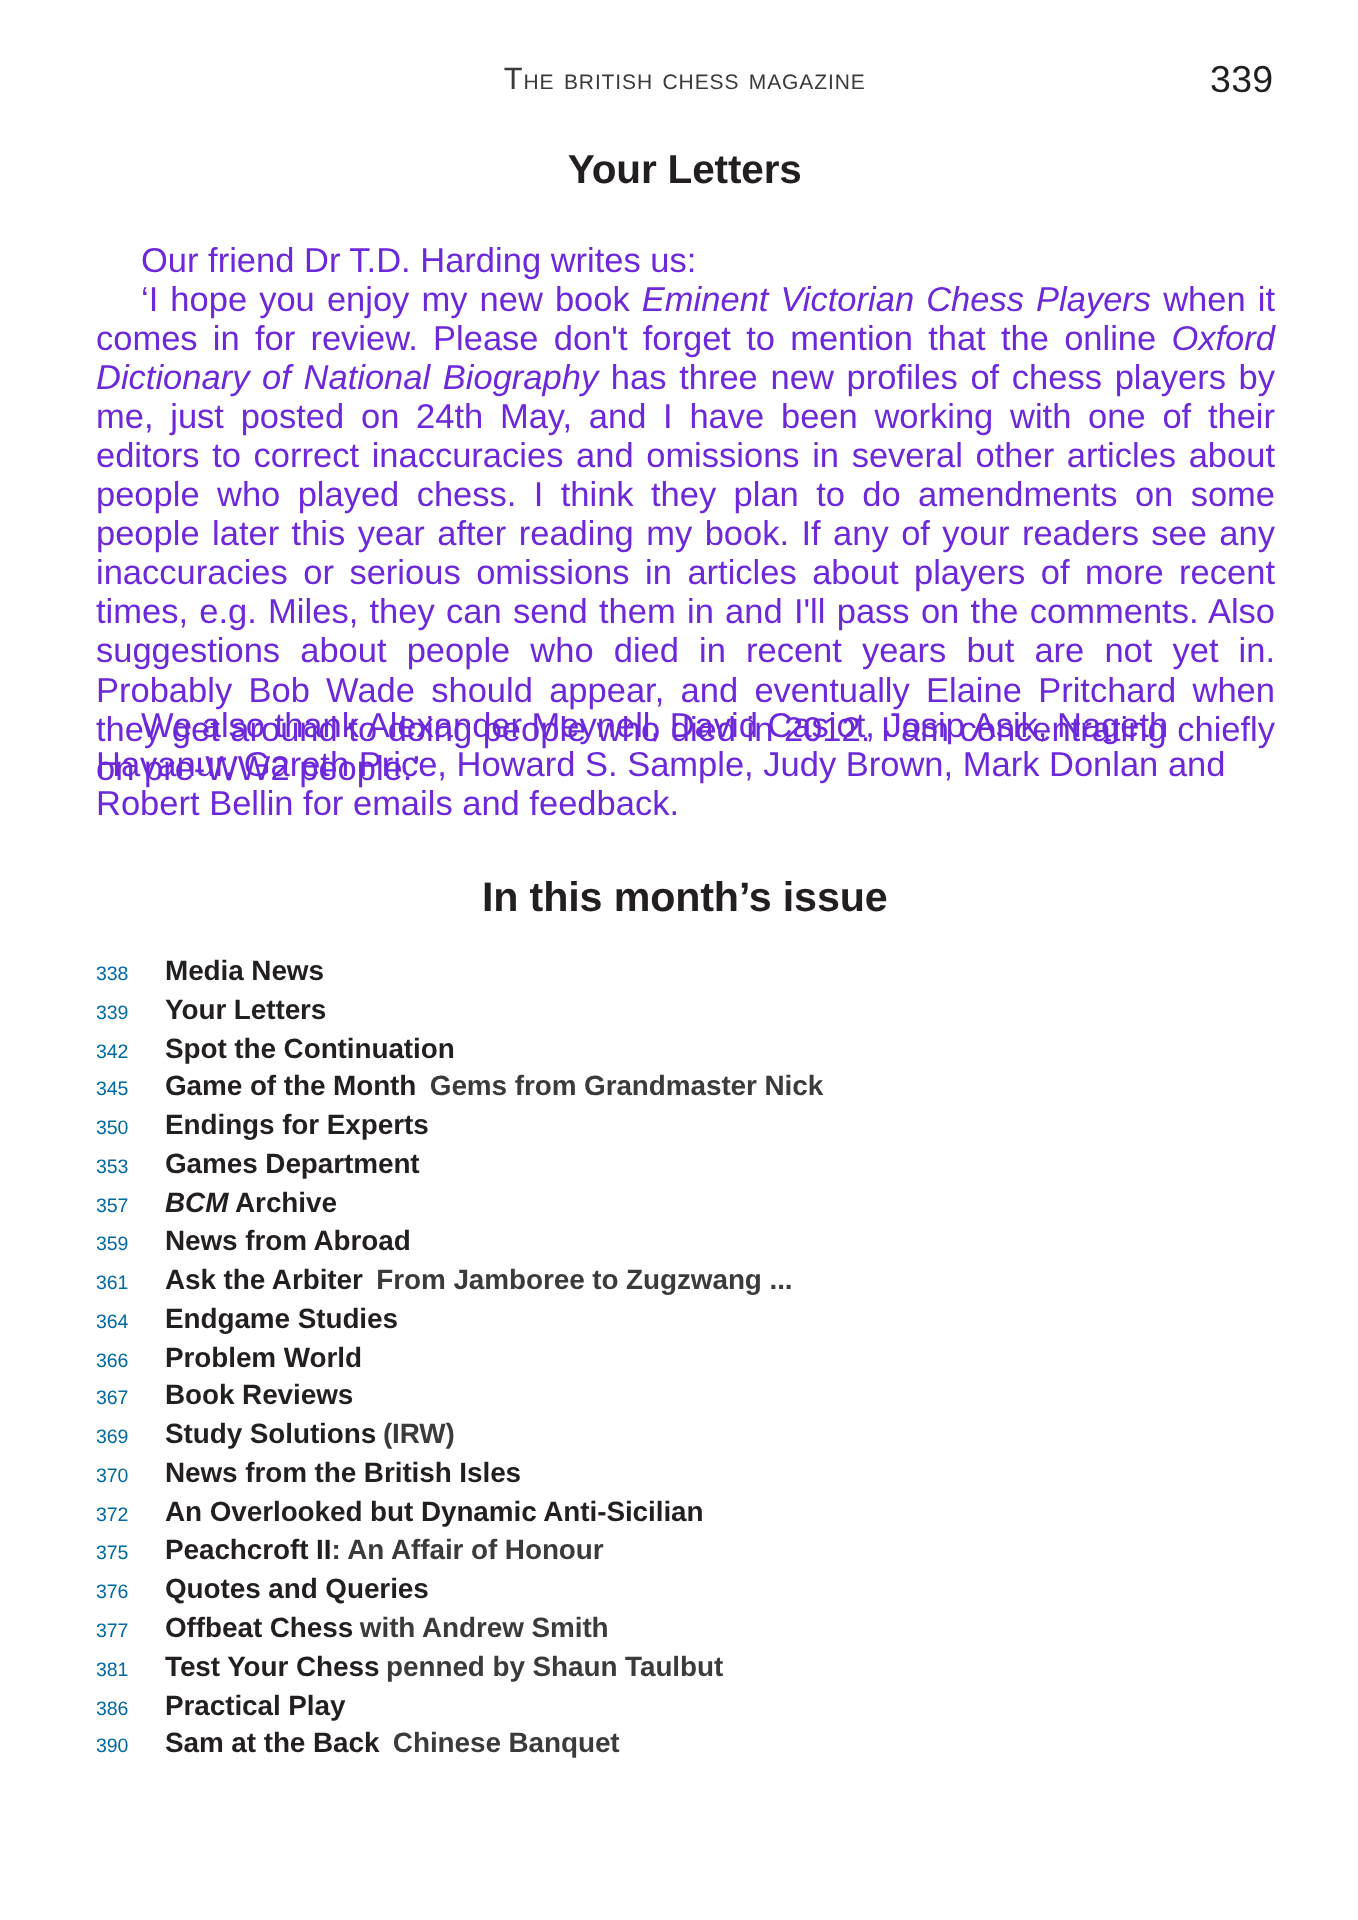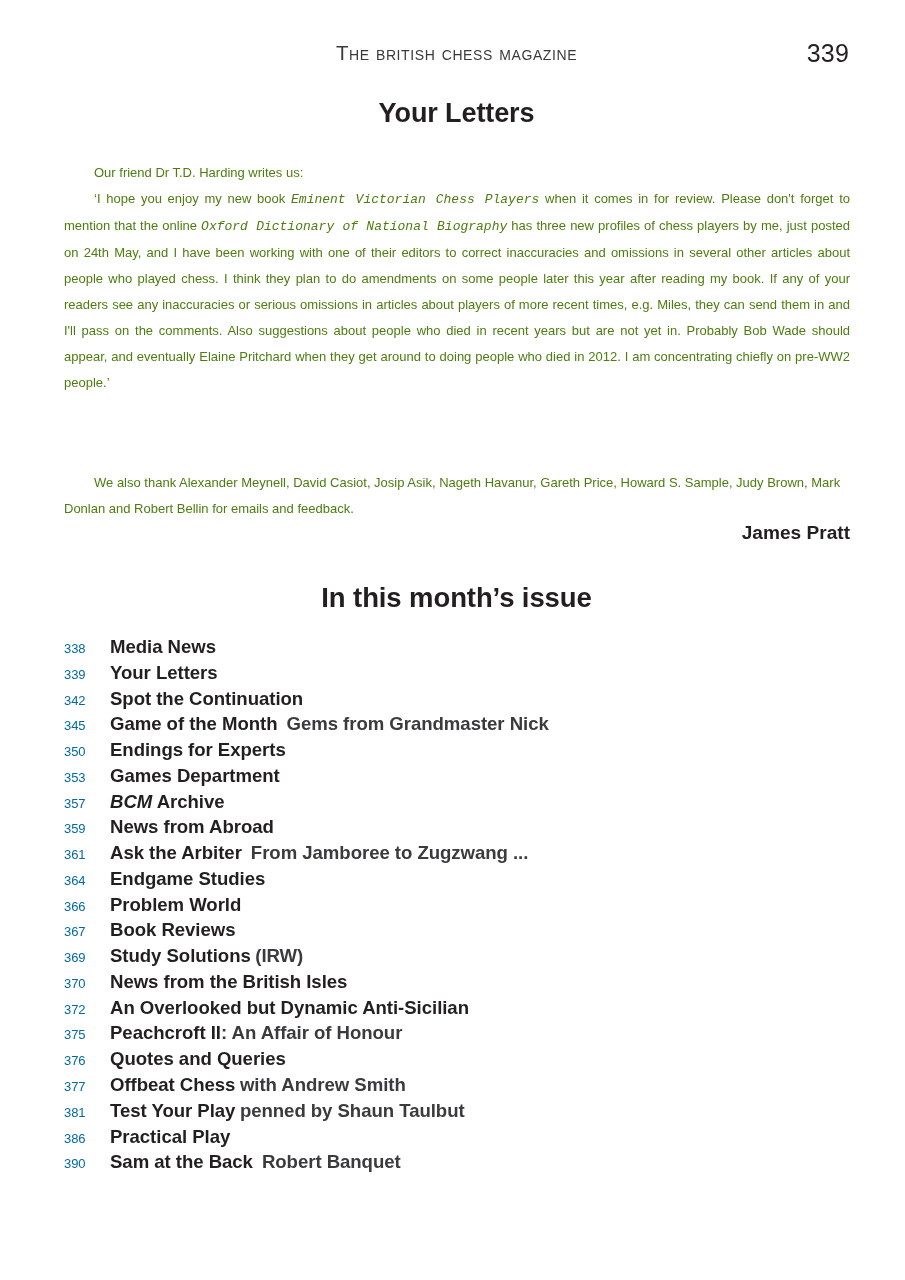--- a/index.html
+++ b/index.html
@@ -73,37 +73,37 @@
     top: 582px;
     font-size: 27.5px;
     letter-spacing: -0.1px;
   }
 
   
   .body-block {
     position: absolute;
     left: 64px;
     width: 786px;
-    font-size: 13px;
+    font-size: 23px;
     line-height: 26.05px;
-    color: #4d7c0f;
+    color: #6d28d9;
   }
   .block-letter { top: 160px; }
   .block-thanks { top: 470px; }
 
   .para {
     margin: 0;
     text-align: justify;
     text-justify: inter-word;
     hyphens: none;
   }
   .para.indent { text-indent: 30px; }
   .para.last-flush { text-align: left; }
 
-  .it { font-style: italic; font-family: Liberation Mono, monospace; }
+  .it { font-style: italic; }
 
   .signature {
     position: absolute;
     left: 64px;
     top: 522px;
     width: 786px;
     text-align: right;
     font-size: 19.1px;
     font-weight: bold;
     color: #231f20;
@@ -159,21 +159,20 @@
 
   <div class="body-block block-letter">
     <p class="para indent">Our friend Dr T.D. Harding writes us:</p>
     <p class="para indent"><span>‘I hope you enjoy my new book </span><span class="it">Eminent Victorian Chess Players</span><span> when it comes in for review. Please don't forget to mention that the online </span><span class="it">Oxford Dictionary of National Biography</span><span> has three new profiles of chess players by me, just posted on 24th May, and I have been working with one of their editors to correct inaccuracies and omissions in several other articles about people who played chess. I think they plan to do amendments on some people later this year after reading my book. If any of your readers see any inaccuracies or serious omissions in articles about players of more recent times, e.g. Miles, they can send them in and I'll pass on the comments. Also suggestions about people who died in recent years but are not yet in. Probably Bob Wade should appear, and eventually Elaine Pritchard when they get around to doing people who died in 2012. I am concentrating chiefly on pre-WW2 people.’</span></p>
   </div>
 
   <div class="body-block block-thanks">
     <p class="para indent last-flush">We also thank Alexander Meynell, David Casiot, Josip Asik, Nageth Havanur, Gareth Price, Howard S. Sample, Judy Brown, Mark Donlan and Robert Bellin for emails and feedback.</p>
   </div>
 
-  <div class="signature">James Pratt</div>
 
   <div class="heading heading-issue">In this month’s issue</div>
 
   <div class="toc">
       <div class="toc-row"><span class="toc-page">338</span><span class="toc-title">Media News</span></div>
       <div class="toc-row"><span class="toc-page">339</span><span class="toc-title">Your Letters</span></div>
       <div class="toc-row"><span class="toc-page">342</span><span class="toc-title">Spot the Continuation</span></div>
       <div class="toc-row"><span class="toc-page">345</span><span class="toc-title">Game of the Month</span><span class="gap-wide"></span><span class="toc-sub">Gems from Grandmaster Nick</span></div>
       <div class="toc-row"><span class="toc-page">350</span><span class="toc-title">Endings for Experts</span></div>
       <div class="toc-row"><span class="toc-page">353</span><span class="toc-title">Games Department</span></div>
@@ -182,18 +181,18 @@
       <div class="toc-row"><span class="toc-page">361</span><span class="toc-title">Ask the Arbiter</span><span class="gap-wide"></span><span class="toc-sub">From Jamboree to Zugzwang ...</span></div>
       <div class="toc-row"><span class="toc-page">364</span><span class="toc-title">Endgame Studies</span></div>
       <div class="toc-row"><span class="toc-page">366</span><span class="toc-title">Problem World</span></div>
       <div class="toc-row"><span class="toc-page">367</span><span class="toc-title">Book Reviews</span></div>
       <div class="toc-row"><span class="toc-page">369</span><span class="toc-title">Study Solutions</span><span class="gap-thin"></span><span class="toc-sub">(IRW)</span></div>
       <div class="toc-row"><span class="toc-page">370</span><span class="toc-title">News from the British Isles</span></div>
       <div class="toc-row"><span class="toc-page">372</span><span class="toc-title">An Overlooked but Dynamic Anti-Sicilian</span></div>
       <div class="toc-row"><span class="toc-page">375</span><span class="toc-title">Peachcroft II</span><span class="toc-sub">:  An Affair of Honour</span></div>
       <div class="toc-row"><span class="toc-page">376</span><span class="toc-title">Quotes and Queries</span></div>
       <div class="toc-row"><span class="toc-page">377</span><span class="toc-title">Offbeat Chess</span><span class="gap-thin"></span><span class="toc-sub">with Andrew Smith</span></div>
-      <div class="toc-row"><span class="toc-page">381</span><span class="toc-title">Test Your Play</span><span class="gap-thin"></span><span class="toc-sub">penned by Shaun Taulbut</span></div>
+      <div class="toc-row"><span class="toc-page">381</span><span class="toc-title">Test Your Chess</span><span class="gap-thin"></span><span class="toc-sub">penned by Shaun Taulbut</span></div>
       <div class="toc-row"><span class="toc-page">386</span><span class="toc-title">Practical Play</span></div>
-      <div class="toc-row"><span class="toc-page">390</span><span class="toc-title">Sam at the Back</span><span class="gap-wide"></span><span class="toc-sub">Robert Banquet</span></div>
+      <div class="toc-row"><span class="toc-page">390</span><span class="toc-title">Sam at the Back</span><span class="gap-wide"></span><span class="toc-sub">Chinese Banquet</span></div>
     </div>
 
 </div>
 
 </body></html>

